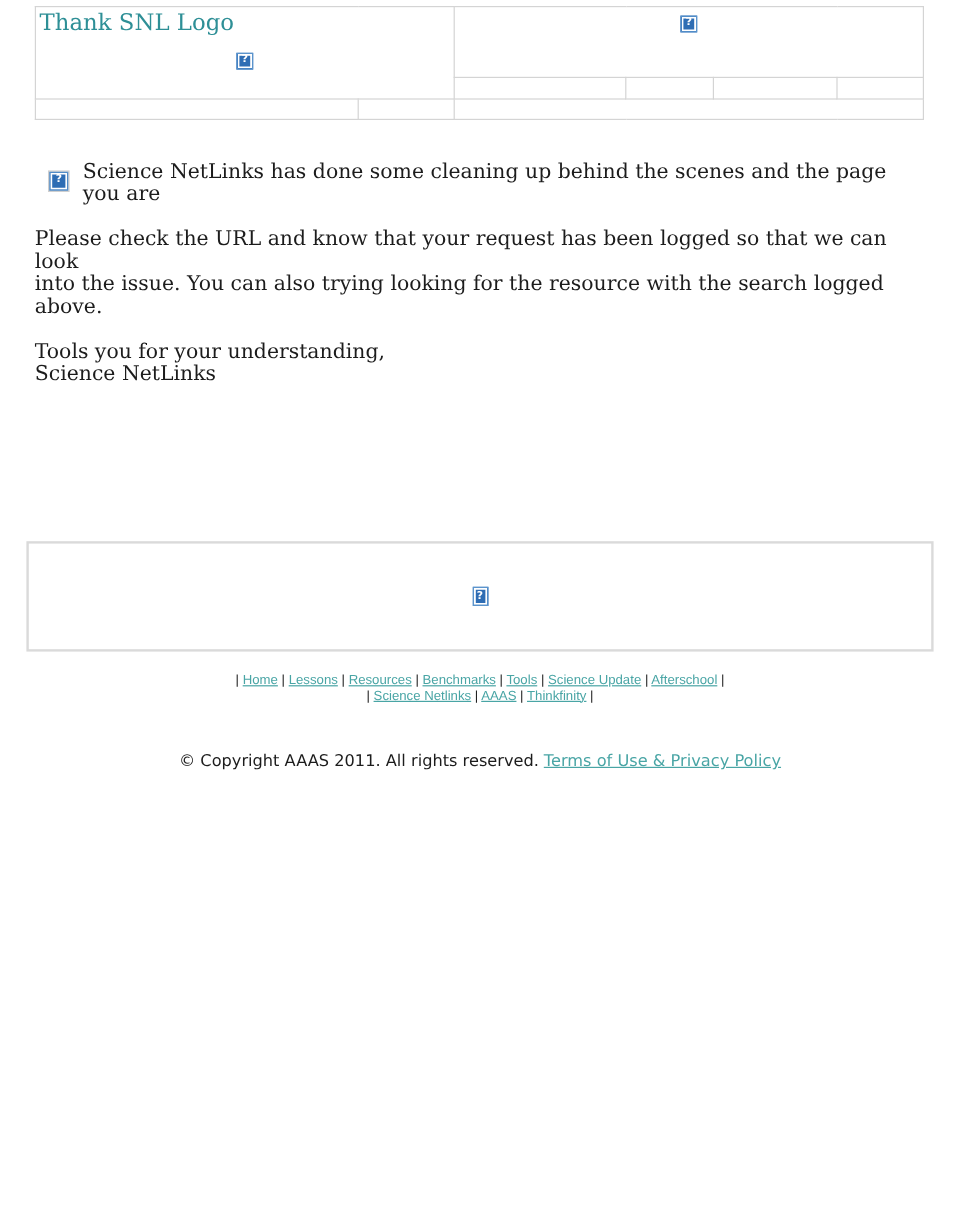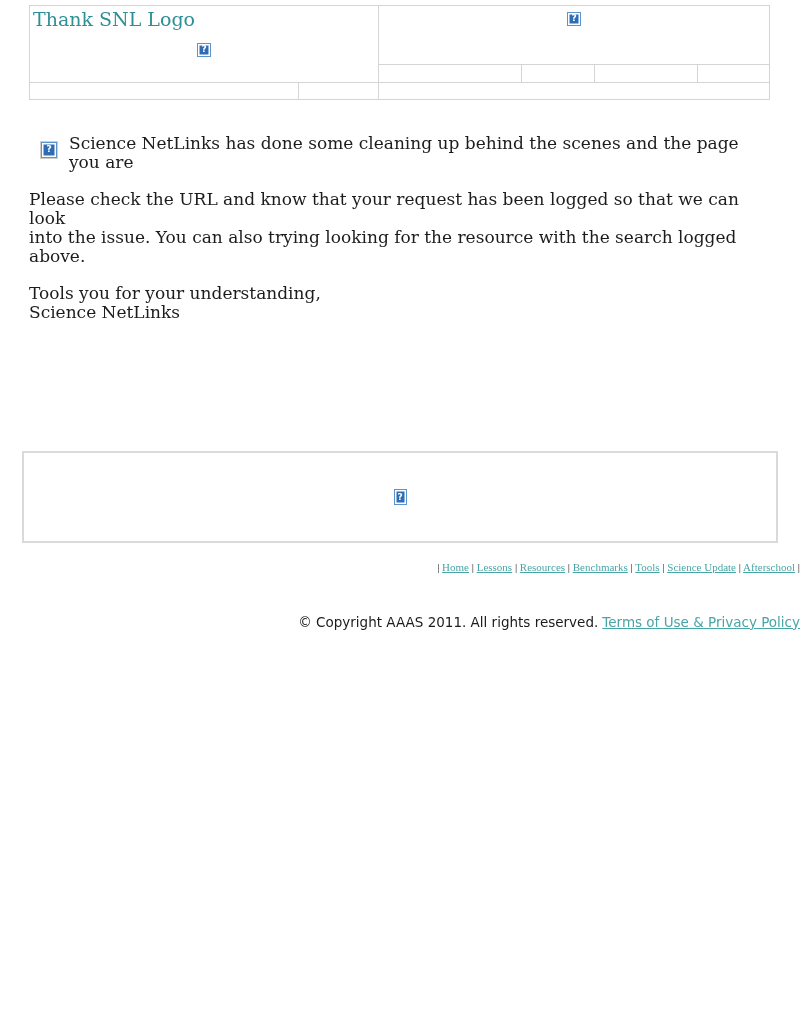--- a/index.html
+++ b/index.html
@@ -89,36 +89,36 @@
     box-sizing: border-box;
     display: flex;
     align-items: center;
     justify-content: center;
     background: #ffffff;
   }
 
   
   .footer-nav {
     margin-top: 18px;
-    text-align: right;
-    font-family: Liberation Serif, serif;
+    text-align: center;
+    font-family: Liberation Sans, sans-serif;
     font-size: 11px;
     line-height: 12.5px;
     color: #222222;
   }
   .footer-nav a.foot-link {
     color: #49a5a5;
     text-decoration: underline;
     cursor: pointer;
   }
 
   
   .copyright {
     margin-top: 40px;
-    text-align: right;
+    text-align: center;
     font-family: "DejaVu Sans", sans-serif;
     font-size: 13.5px;
     color: #1c1c1c;
   }
   .copyright a.terms-link {
     color: #49a5a5;
     text-decoration: underline;
     margin-left: 0.3em;
     cursor: pointer;
   }
@@ -189,17 +189,18 @@
 </div>
 
 <div class="footer-box">
   <span class="broken-img tall">
       <span class="q">?</span>
     </span>
 </div>
 
 <div class="footer-nav">
   <div>| <a class="foot-link">Home</a> | <a class="foot-link">Lessons</a> | <a class="foot-link">Resources</a> | <a class="foot-link">Benchmarks</a> | <a class="foot-link">Tools</a> | <a class="foot-link">Science Update</a> | <a class="foot-link">Afterschool</a> |</div>
+  <div>| <a class="foot-link">Science Netlinks</a> | <a class="foot-link">AAAS</a> | <a class="foot-link">Thinkfinity</a> |</div>
 </div>
 
 <div class="copyright">
   <span>© Copyright AAAS 2011. All rights reserved.</span><a class="terms-link">Terms of Use &amp; Privacy Policy</a>
 </div>
 
 </body></html>

